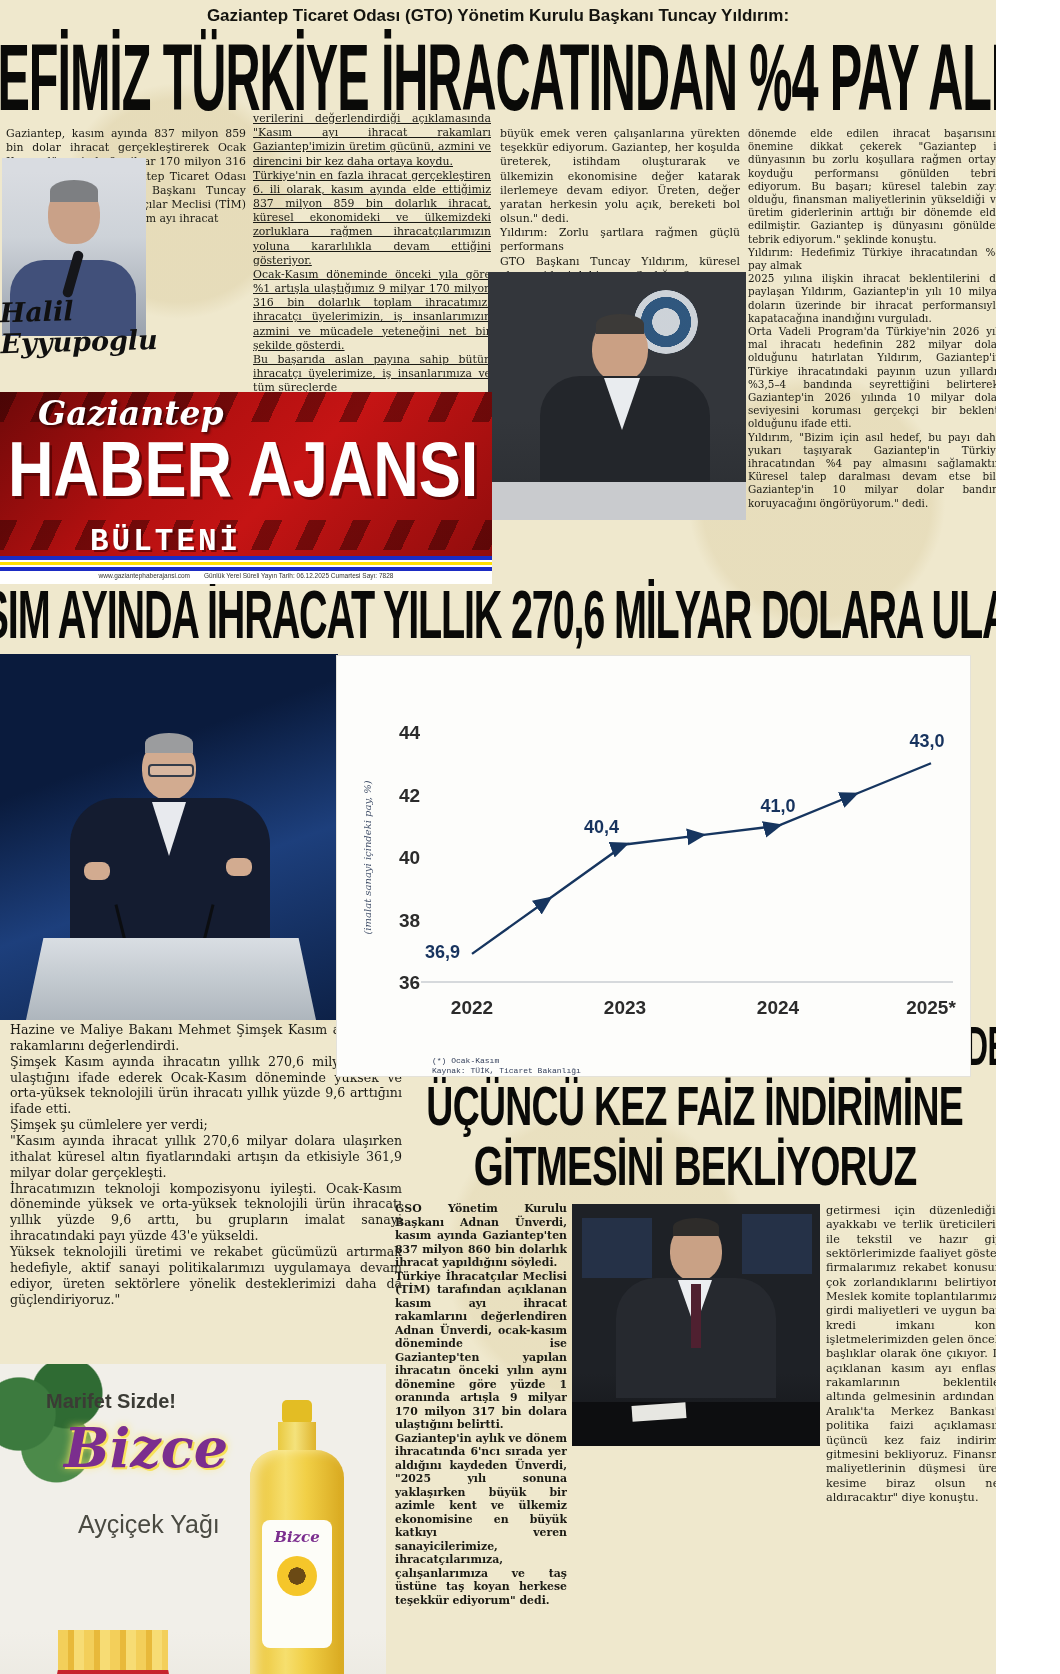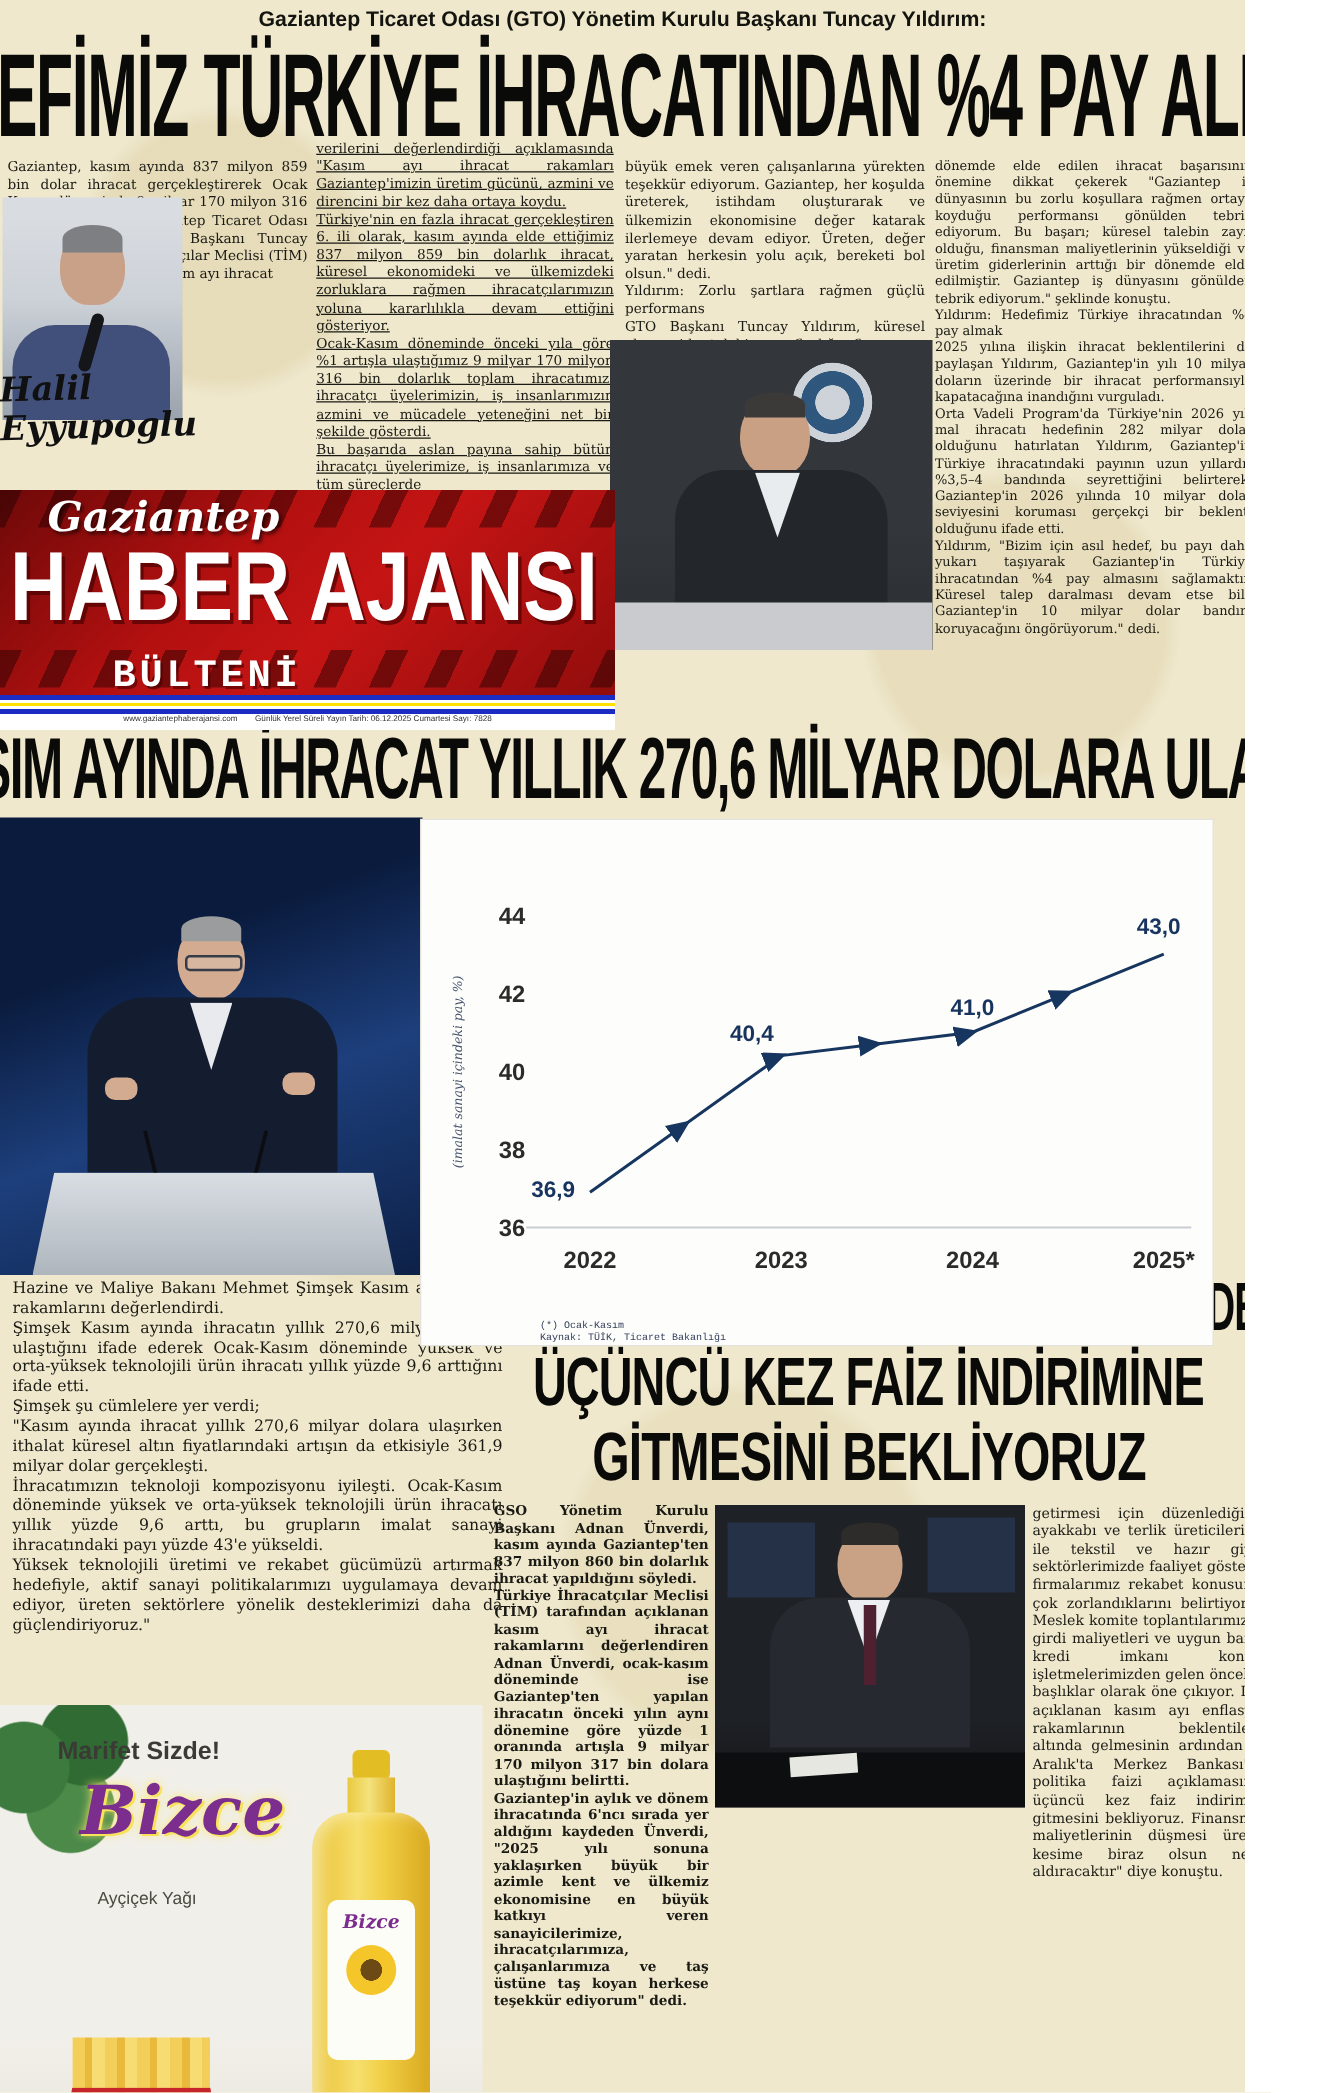--- a/index.html
+++ b/index.html
@@ -92,21 +92,21 @@
   .capt{left:574px;top:1452px;width:248px;font-size:13.6px;line-height:1.28;white-space:pre-line;}
   
   .ad{left:0;top:1364px;width:386px;height:382px;background:linear-gradient(180deg,#f1efe9 0 70%,#e7e4da);z-index:6;overflow:hidden;}
   .ad-plant{position:absolute;left:-26px;top:-10px;width:150px;height:150px;background:
      radial-gradient(circle at 30% 40%,#3c7a3e 0 26%,transparent 27%),
      radial-gradient(circle at 62% 26%,#2f6b33 0 24%,transparent 25%),
      radial-gradient(circle at 55% 62%,#4c8a4a 0 28%,transparent 29%);}
   .ad-tagline{position:absolute;left:46px;top:26px;font-family:"Liberation Sans",sans-serif;font-weight:bold;font-size:20px;color:#3b3b35;}
   .ad-brand{position:absolute;left:64px;top:52px;font-family:"DejaVu Serif",serif;font-style:italic;font-weight:bold;
      font-size:54px;color:#7b2e8e;text-shadow:0 0 8px #ffe96a,2px 2px 0 #f4df52;}
-  .ad-product{position:absolute;left:78px;top:146px;font-family:"Liberation Sans",sans-serif;font-size:14px;color:#4a4a42;}
+  .ad-product{position:absolute;left:78px;top:146px;font-family:"Liberation Sans",sans-serif;font-size:25px;color:#4a4a42;}
   .bottle{position:absolute;left:244px;top:36px;width:106px;height:306px;}
   .bottle .cap{position:absolute;left:38px;top:0;width:30px;height:24px;border-radius:5px;background:#e3bd24;}
   .bottle .neck{position:absolute;left:34px;top:22px;width:38px;height:30px;background:linear-gradient(90deg,#e9c93f,#f4e27c 45%,#dfb42c);}
   .bottle .bod{position:absolute;left:6px;top:50px;width:94px;height:256px;border-radius:28px 28px 14px 14px;
      background:linear-gradient(90deg,#e9bf2d,#f6df6e 38%,#f1cf46 60%,#d8a81f);box-shadow:inset 8px 0 12px rgba(255,255,230,.55);}
   .bottle .label{position:absolute;left:18px;top:120px;width:70px;height:128px;border-radius:8px;background:#fdfdf8;
      display:flex;flex-direction:column;align-items:center;padding-top:8px;box-sizing:border-box;}
   .bottle .label .lb{font-family:"DejaVu Serif",serif;font-style:italic;font-weight:bold;font-size:15px;color:#7b2e8e;}
   .bottle .label .flower{width:40px;height:40px;margin-top:10px;border-radius:50%;
      background:radial-gradient(circle,#6b4a15 0 30%,#f5c62a 31% 85%,transparent 86%);}

